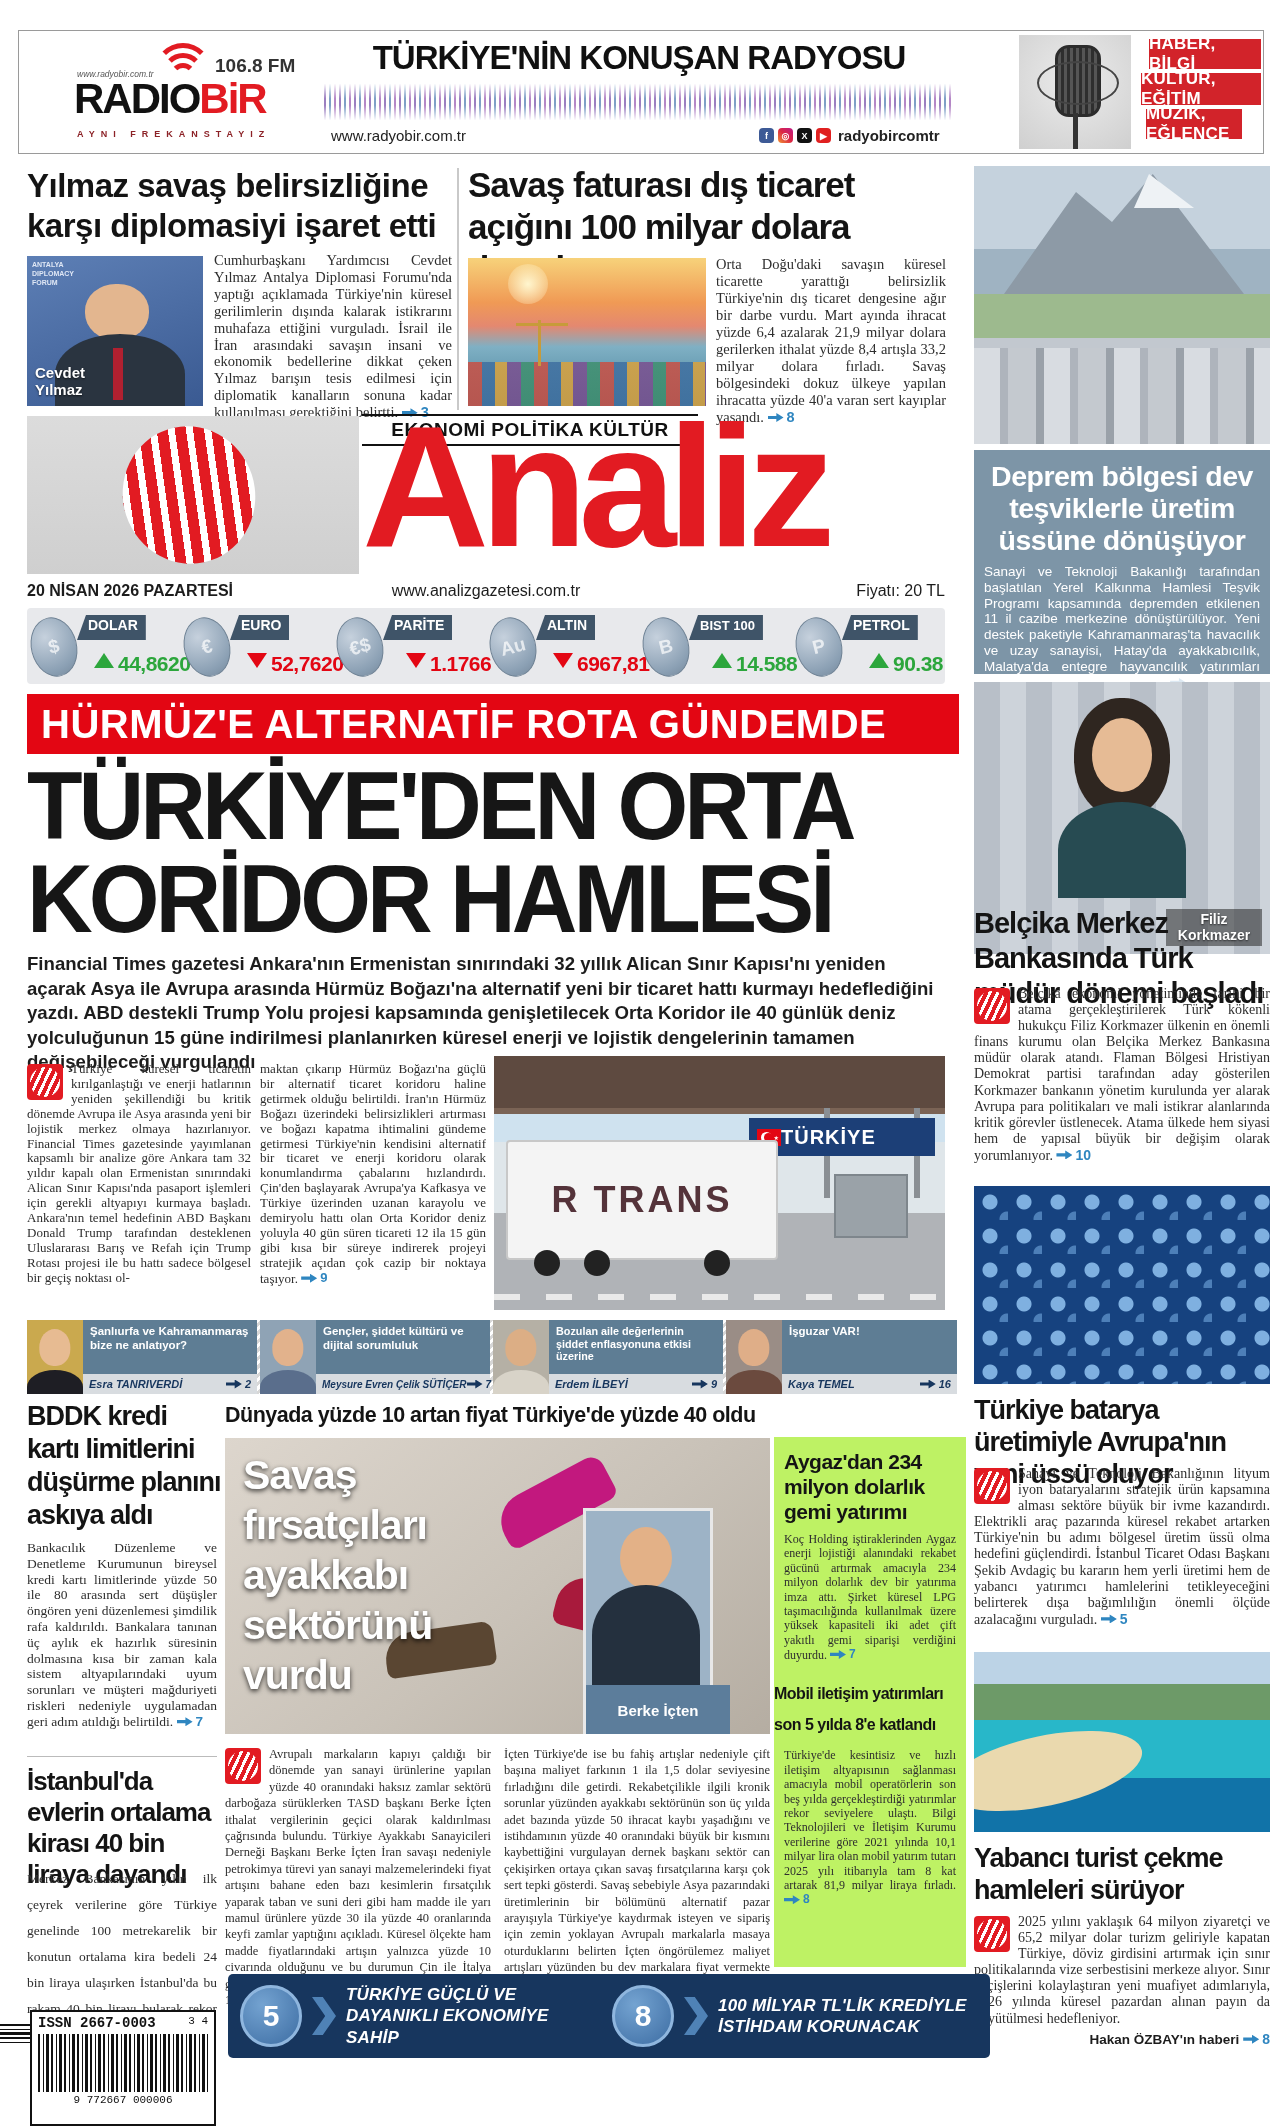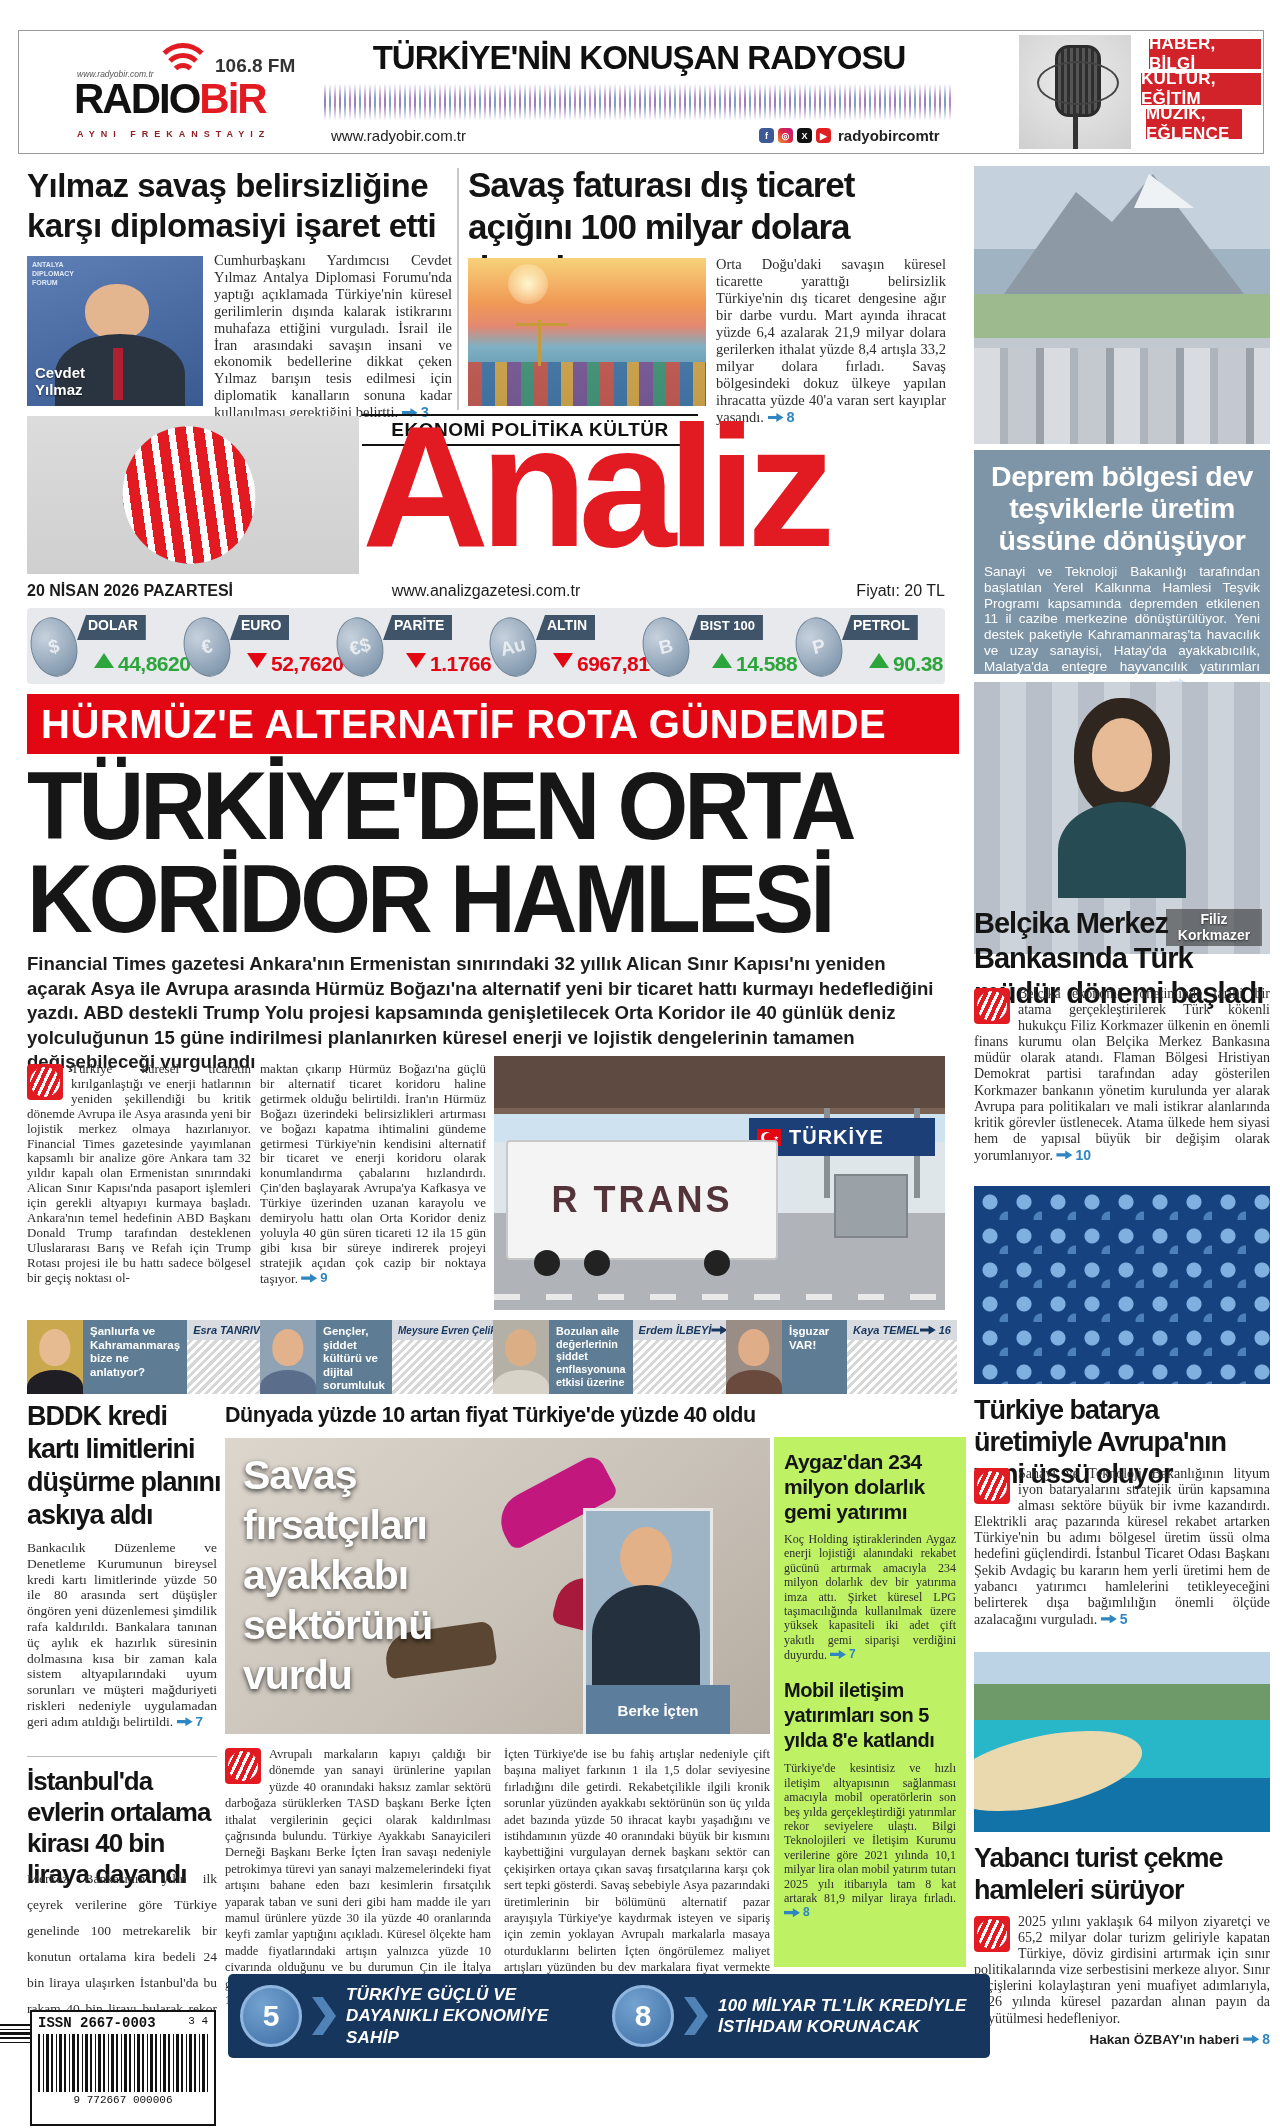--- a/index.html
+++ b/index.html
@@ -30,21 +30,21 @@
   .tval.up{color:#2ca63c}.tval.down{color:#e30613}
   .tcell{position:absolute;top:0;height:100%}
   .redbar{background:#e30613;color:#fff;font-weight:800;display:flex;align-items:center;
           padding-left:14px;font-size:40px;letter-spacing:.5px}
   .person{position:relative;overflow:hidden}
   .person::before{content:"";position:absolute;left:50%;top:12%;width:56%;height:50%;
         transform:translateX(-50%);background:var(--skin,#e0b08c);border-radius:50% 50% 46% 46%}
   .person::after{content:"";position:absolute;left:50%;bottom:-14%;width:100%;height:46%;
         transform:translateX(-50%);background:var(--suit,#333);border-radius:50% 50% 0 0}
   .teaser{position:absolute;top:0;height:100%;display:flex}
-  .tbody{flex:1;display:flex;flex-direction:row;min-width:0}
+  .tbody{flex:1;display:flex;flex-direction:column;min-width:0}
   .ttopic{flex:1;background:#5e7d94;color:#fff;font-weight:700;font-size:11.5px;line-height:1.18;padding:5px 7px}
   .tname{height:20px;background:#d8dce0;display:flex;align-items:center;justify-content:space-between;
          padding:0 6px;font-size:11px;font-weight:700;font-style:italic;color:#17365e;white-space:nowrap}
   .bbar{background:#17365e;display:flex;align-items:center;gap:10px;padding:0 12px;border-radius:5px}
   .chip{width:56px;height:56px;border-radius:50%;flex:0 0 auto;
         background:radial-gradient(circle at 35% 30%,#74a3d1,#3d6da3);border:3px solid #8fb6de;
         color:#fff;font-weight:800;font-size:30px;display:flex;align-items:center;justify-content:center}
   .chev{width:24px;height:38px;background:#4f82b6;flex:0 0 auto;
         clip-path:polygon(0 0,45% 0,100% 50%,45% 100%,0 100%,55% 50%)}
   .btxt{color:#fff;font-weight:800;font-style:italic;font-size:17px;line-height:1.25;letter-spacing:.2px}
@@ -208,21 +208,21 @@
         <span class="parr"></span>
         <span class="pnum">9</span>
       </span>
   </div>
 
   <div class="photo" style="left:494px;top:1056px;width:451px;height:254px;
               background:linear-gradient(180deg,#cfe2ef 0 34%,#dfe6ea 34% 62%,#b0b3b7 62% 100%)">
     <div class="abs" style="left:0;top:0;width:100%;height:52px;background:#5e4a40;border-bottom:6px solid #7a6355"></div>
     <div class="abs" style="left:330px;top:52px;width:6px;height:90px;background:#8a8f94"></div>
     <div class="abs" style="left:420px;top:52px;width:6px;height:90px;background:#8a8f94"></div>
-    <div class="abs" style="right:10px;top:62px;width:170px;height:38px;background:#1c3f77;display:flex;align-items:center;gap:8px;padding:0 8px">
+    <div class="abs" style="right:10px;top:62px;width:170px;height:38px;background:#1c3f77;display:flex;align-items:center;padding:0 8px">
       <span class="flag">
           <span class="abs" style="right:2px;top:5px;color:#fff;font-size:6px">★</span>
         </span>
       <span style="color:#fff;font-weight:800;font-size:20px;letter-spacing:1px">TÜRKİYE</span>
     </div>
     <div class="abs" style="left:12px;top:84px;width:268px;height:116px;background:#f4f4f4;border:2px solid #c8c8c8;border-radius:4px;
                 display:flex;align-items:center;justify-content:center">
       <span style="font-size:36px;font-weight:800;color:#54333a;letter-spacing:3px">R TRANS</span>
     </div>
     <div class="abs" style="left:40px;top:194px;width:26px;height:26px;border-radius:50%;background:#222"></div>
@@ -415,21 +415,21 @@
 
   <div class="abs" style="left:774px;top:1437px;width:192px;height:530px;background:#bef264;padding:0;overflow:hidden">
     <div class="hl" style="padding:12px 10px 4px;font-size:21px;line-height:25px">Aygaz'dan 234 milyon dolarlık gemi yatırımı</div>
     <div class="serif" style="padding:4px 10px;font-size:12px;line-height:14.4px">
       <span>Koç Holding iştiraklerinden Aygaz enerji lojistiği alanındaki rekabet gücünü artırmak amacıyla 234 milyon dolarlık dev bir yatırıma imza attı. Şirket küresel LPG taşımacılığında kullanılmak üzere yüksek kapasiteli iki adet çift yakıtlı gemi siparişi verdiğini duyurdu.</span>
       <span class="pref">
           <span class="parr"></span>
           <span class="pnum">7</span>
         </span>
     </div>
-    <div class="hl" style="padding:12px 10px 4px;font-size:20px;line-height:25px">Mobil iletişim yatırımları son 5 yılda 8'e katlandı</div>
+    <div class="hl" style="padding:12px 0 4px;font-size:16px;line-height:31px">Mobil iletişim yatırımları son 5 yılda 8'e katlandı</div>
     <div class="serif" style="padding:4px 10px;font-size:12px;line-height:14.4px">
       <span>Türkiye'de kesintisiz ve hızlı iletişim altyapısının sağlanması amacıyla mobil operatörlerin son beş yılda gerçekleştirdiği yatırımlar rekor seviyelere ulaştı. Bilgi Teknolojileri ve İletişim Kurumu verilerine göre 2021 yılında 10,1 milyar lira olan mobil yatırım tutarı 2025 yılı itibarıyla tam 8 kat artarak 81,9 milyar liraya fırladı.</span>
       <span class="pref">
           <span class="parr"></span>
           <span class="pnum">8</span>
         </span>
     </div>
   </div>
 
   <div class="abs bbar" style="left:228px;top:1974px;width:362px;height:84px">

